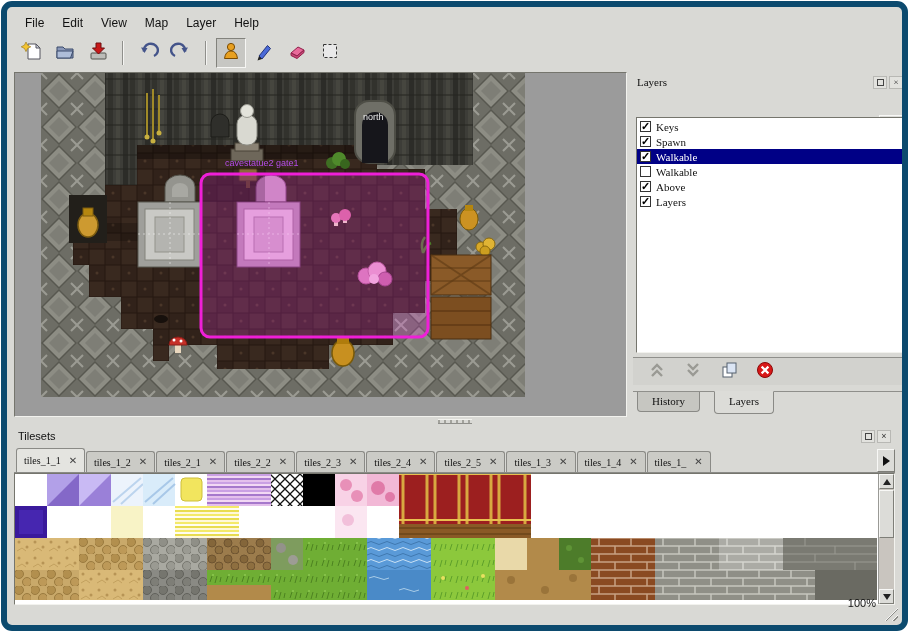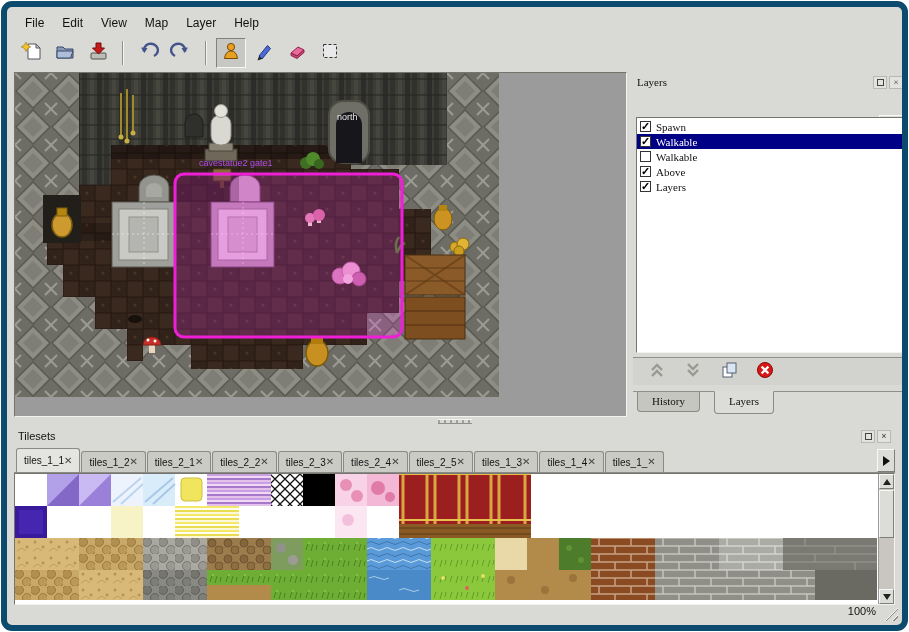--- a/index.html
+++ b/index.html
@@ -11,21 +11,21 @@
   .menu-item{padding:2px 8px;font-size:12px;color:#111;cursor:default;}
   
   .toolbar{position:absolute;left:10px;top:29px;right:10px;height:33px;display:flex;align-items:center;gap:3px;}
   .tbtn{width:30px;height:30px;display:flex;align-items:center;justify-content:center;border:1px solid transparent;}
   .tbtn.active{background:#c7c7c3;border-top:1px solid #82827c;border-left:1px solid #82827c;
     border-bottom:1px solid #f6f6f4;border-right:1px solid #f6f6f4;}
   .tsep{width:2px;height:24px;border-left:1px solid #8f8f8b;border-right:1px solid #f4f4f2;margin:0 6px;}
   
   .map-viewport{position:absolute;left:7px;top:65px;width:613px;height:345px;background:#9b9b9b;
     border-top:1px solid #75756d;border-left:1px solid #75756d;
-    border-bottom:1px solid #f2f2ee;border-right:1px solid #f2f2ee;overflow:hidden;}
+    border-bottom:1px solid #f2f2ee;border-right:1px solid #f2f2ee;overflow:hidden;padding-left:26px;}
   
   .layers-dock{position:absolute;left:626px;top:66px;width:274px;height:344px;font-family:Liberation Serif, serif;}
   .dock-title{position:absolute;left:0;top:0;right:0;height:18px;display:flex;align-items:center;
     font-size:11px;color:#111;padding:0 4px;}
   .dock-title .spacer{flex:1;}
   .dock-btn{width:14px;height:13px;display:flex;align-items:center;justify-content:center;
     font-size:9px;color:#333;margin-left:2px;border:1px solid #b8b8b4;background:#e2e2de;}
   .float-glyph{width:7px;height:7px;border:1px solid #444;background:transparent;display:block;}
   .opacity-row{position:absolute;left:4px;right:4px;top:40px;height:18px;display:flex;align-items:center;gap:6px;}
   .opacity-label{font-size:11px;color:#111;width:46px;}
@@ -53,43 +53,43 @@
     border:1px solid #8a8a86;border-top:none;border-radius:0 0 4px 4px;margin-right:14px;height:20px;}
   .panel-tab.active{background:#dcdcd8;height:23px;margin-top:-1px;border-top:1px solid #dcdcd8;}
   
   .hsplitter{position:absolute;left:7px;right:7px;top:410px;height:9px;display:flex;align-items:center;justify-content:center;}
   .hsplitter .grip{width:34px;height:5px;background:repeating-linear-gradient(90deg,#a2a29c 0 2px,transparent 2px 6px);
     border-top:1px solid #f2f2ee;border-bottom:1px solid #8f8f8b;}
   
   .tilesets-dock{position:absolute;left:7px;right:7px;top:420px;height:180px;}
   .ts-tabbar{position:absolute;left:0;right:0;top:19px;height:27px;display:flex;align-items:flex-end;
     overflow:hidden;border-bottom:1px solid #8a8a86;padding-left:2px;}
-  .ts-tab{display:flex;align-items:center;gap:0;padding:3px 7px;font-size:10px;color:#111;white-space:nowrap;
-    background:#cbcbc6;border:1px solid #8a8a86;border-bottom:none;border-radius:3px 3px 0 0;height:21px;margin-right:1px;flex:0 0 auto;}
+  .ts-tab{display:flex;align-items:center;gap:8px;padding:3px 7px;font-size:10px;color:#111;white-space:nowrap;
+    background:#cbcbc6;border:1px solid #8a8a86;border-bottom:none;border-radius:3px 3px 0 0;height:21px;margin-right:1px;flex:0 0 auto;font-family:Liberation Serif, serif;}
   .ts-tab.active{background:#e4e4e0;height:25px;margin-bottom:-1px;border-bottom:1px solid #e4e4e0;}
   .tab-close{font-size:10px;color:#444;line-height:8px;}
   .ts-scroll-right{position:absolute;right:0;top:22px;width:18px;height:23px;background:#dcdcd8;
     border-top:1px solid #f8f8f6;border-left:1px solid #f8f8f6;border-bottom:1px solid #7e7e78;border-right:1px solid #7e7e78;
     display:flex;align-items:center;justify-content:center;}
   .arr-right{width:0;height:0;border-top:5px solid transparent;border-bottom:5px solid transparent;border-left:7px solid #111;}
   .ts-content{position:absolute;left:0;right:0;top:46px;bottom:2px;background:#ffffff;
     border-top:1px solid #75756d;border-left:1px solid #75756d;
     border-bottom:1px solid #f2f2ee;border-right:1px solid #f2f2ee;overflow:hidden;}
   .vscroll{position:absolute;right:0;top:0;bottom:0;width:16px;background:#c9c5bf;
     border-left:1px solid #9a9a96;}
   .sc-btn{position:absolute;left:0;width:15px;height:15px;background:#dcdcd8;
     border-top:1px solid #f8f8f6;border-left:1px solid #f8f8f6;border-bottom:1px solid #7e7e78;border-right:1px solid #7e7e78;
     display:flex;align-items:center;justify-content:center;}
   .sc-up{top:0;} .sc-down{bottom:0;}
   .arr-up{width:0;height:0;border-left:4px solid transparent;border-right:4px solid transparent;border-bottom:6px solid #222;}
   .arr-down{width:0;height:0;border-left:4px solid transparent;border-right:4px solid transparent;border-top:6px solid #222;}
   .sc-handle{position:absolute;left:0;top:16px;width:15px;height:48px;background:#dcdcd8;
     border-top:1px solid #f8f8f6;border-left:1px solid #f8f8f6;border-bottom:1px solid #7e7e78;border-right:1px solid #7e7e78;}
   
-  .statusbar{position:absolute;left:4px;right:4px;bottom:0;height:28px;display:flex;align-items:center;
+  .statusbar{position:absolute;left:4px;right:4px;bottom:0;height:28px;display:flex;
     justify-content:flex-end;padding-right:22px;font-size:11px;color:#111;}
   .resize-grip{position:absolute;right:4px;bottom:4px;width:14px;height:14px;
     background:repeating-linear-gradient(135deg,#f6f6f4 0 1px,#8a8a86 1px 2px,transparent 2px 5px);
     clip-path:polygon(100% 0,100% 100%,0 100%);}
 </style>
 </head>
 <body>
 
 <div class="window">
 
@@ -290,20 +290,24 @@
     <div class="opacity-row">
       <span class="opacity-label">Opacity:</span>
       <div class="slider">
         <div class="slider-track"></div>
         <div class="slider-handle"></div>
       </div>
     </div>
     <div class="layer-list">
       <div class="layer-row checked">
         <span class="checkbox"></span>
+        <span>Keys</span>
+      </div>
+      <div class="layer-row checked">
+        <span class="checkbox"></span>
         <span>Spawn</span>
       </div>
       <div class="layer-row checked selected">
         <span class="checkbox"></span>
         <span>Walkable</span>
       </div>
       <div class="layer-row">
         <span class="checkbox"></span>
         <span>Walkable</span>
       </div>

